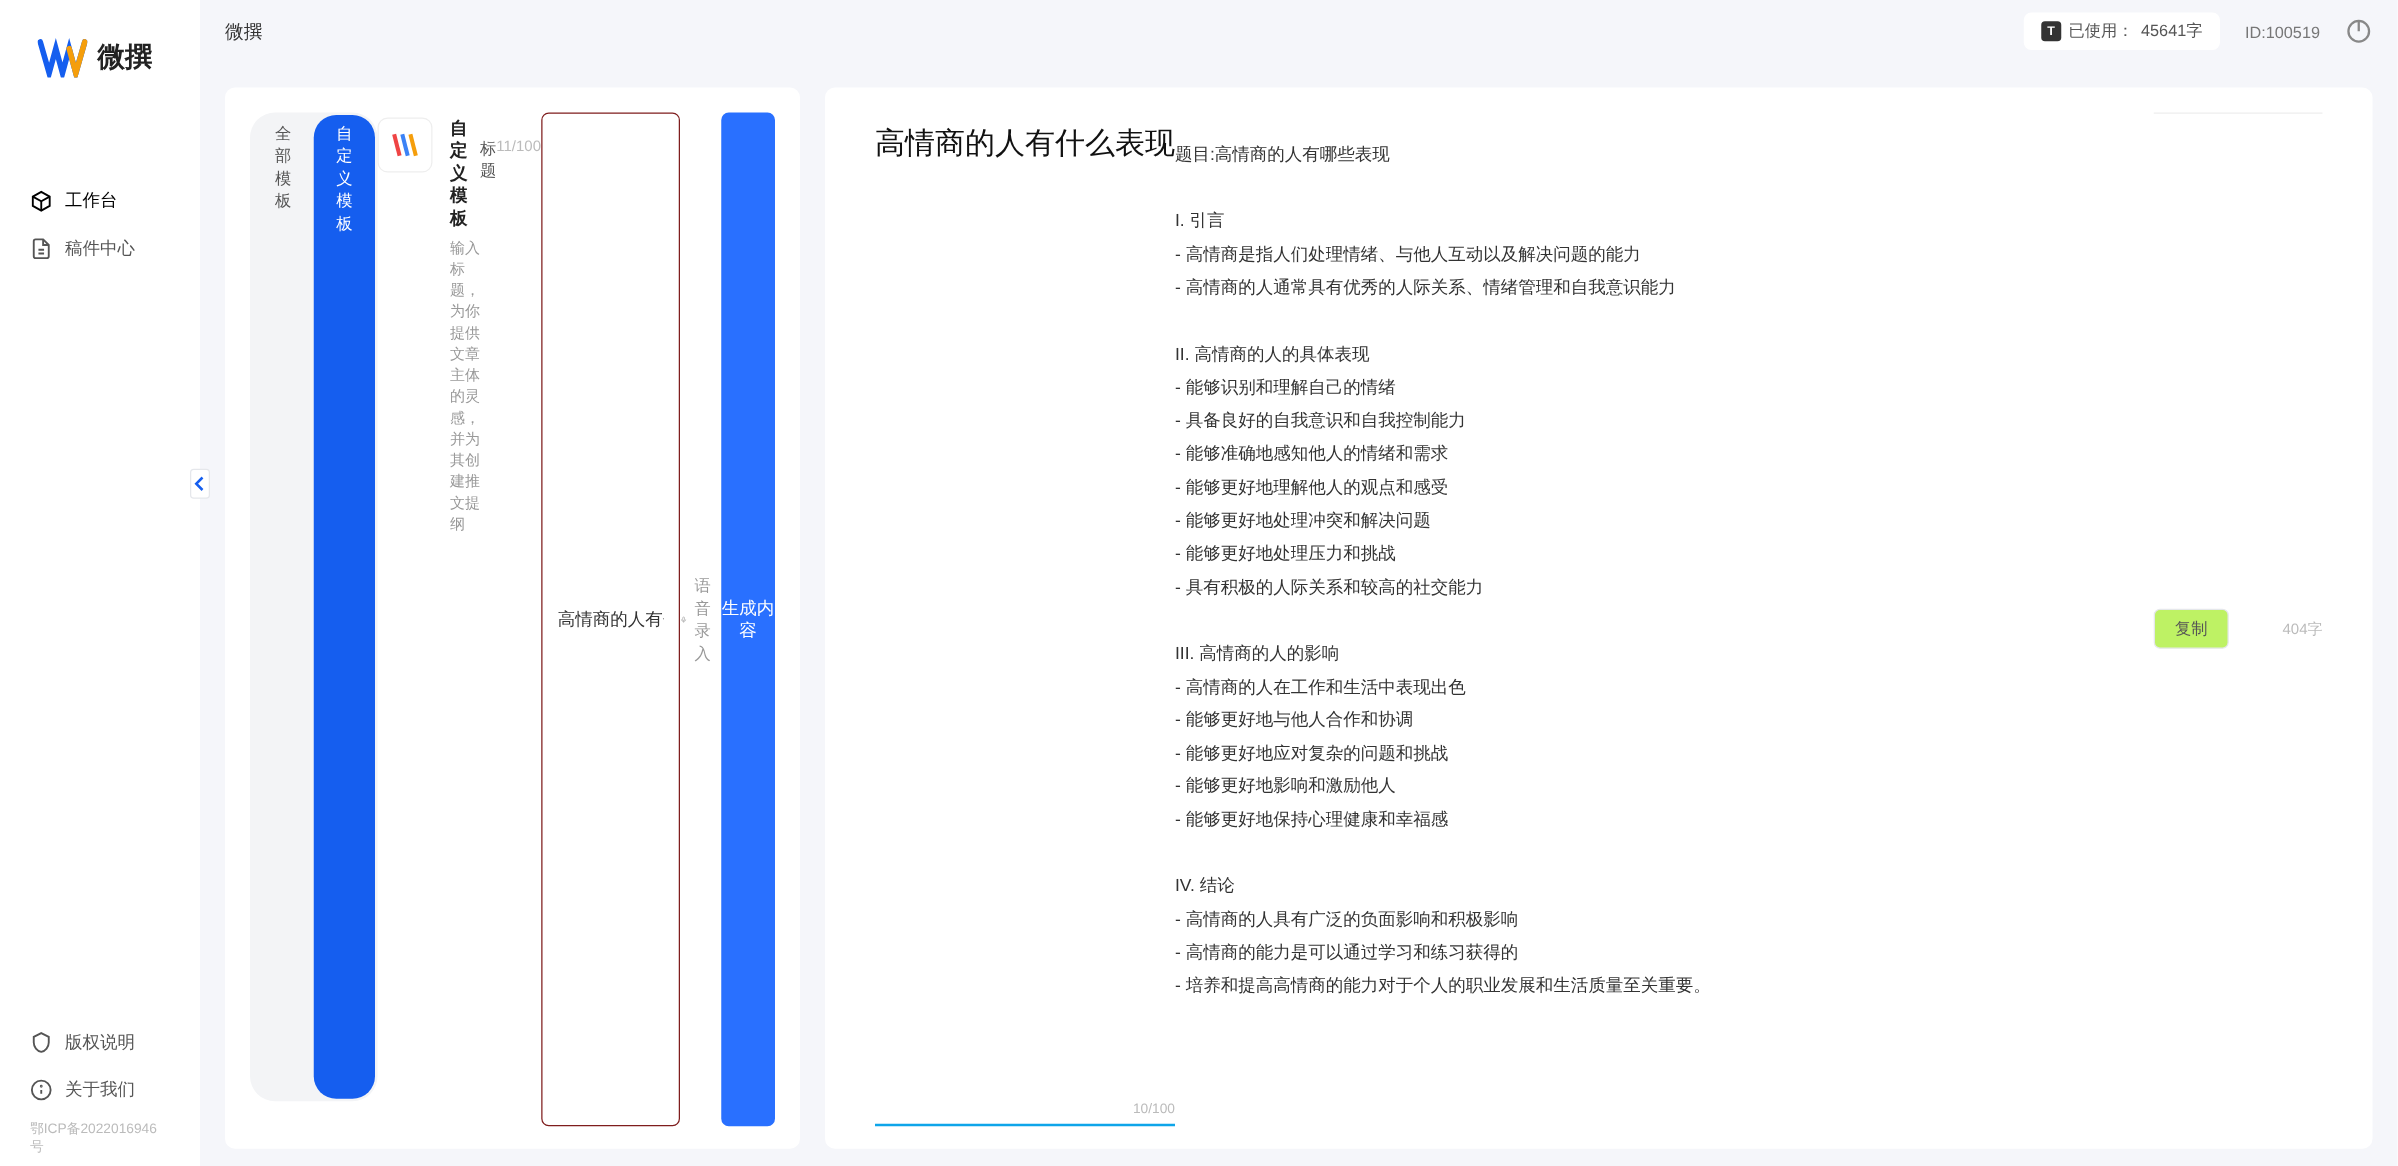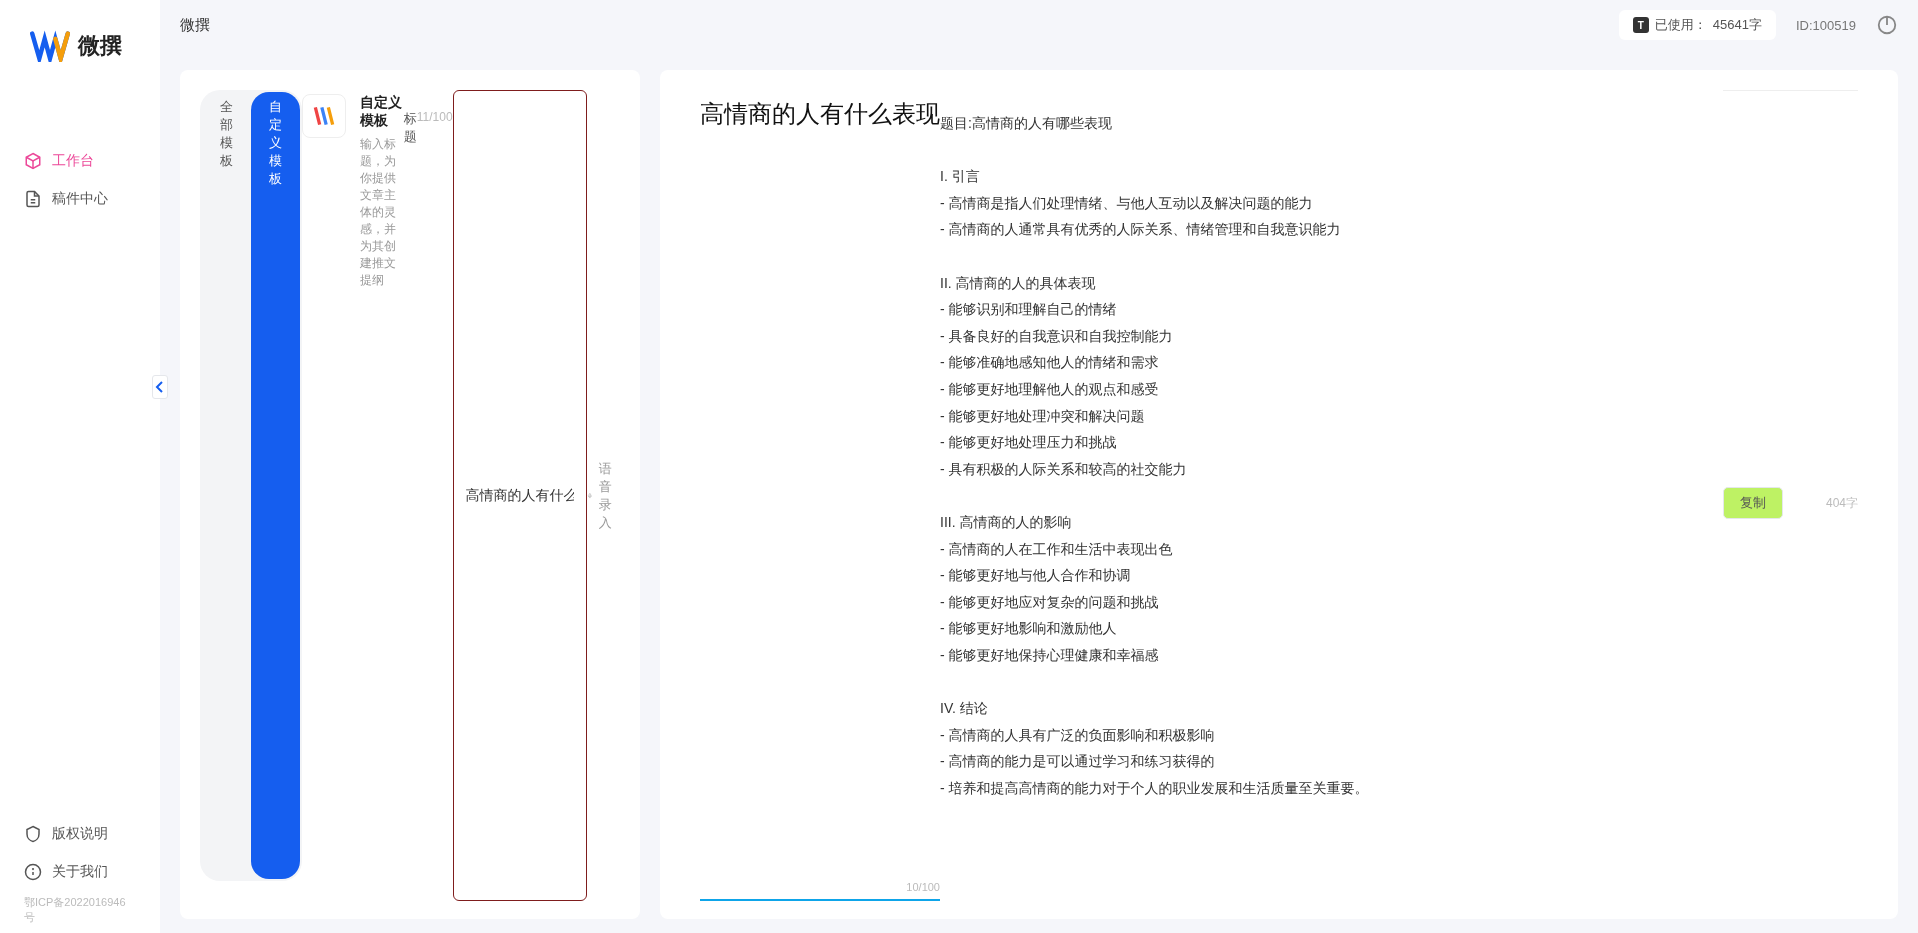--- a/index.html
+++ b/index.html
@@ -4,21 +4,21 @@
 <style>
 * { margin: 0; padding: 0; box-sizing: border-box; }
 body { font-family: -apple-system, BlinkMacSystemFont, "Segoe UI", "PingFang SC", "Microsoft YaHei", sans-serif; background: #f5f6fa; width: 1918px; height: 933px; overflow: hidden; }
 .app { display: flex; height: 100%; }
 .sidebar { width: 160px; background: #fff; display: flex; flex-direction: column; padding-top: 30px; position: relative; }
 .logo { display: flex; align-items: center; padding: 0 30px 30px; gap: 8px; }
 .logo-icon { width: 40px; height: 32px; }
 .logo-text { font-size: 22px; font-weight: 600; color: #222; }
 .nav { flex: 1; padding-top: 50px; }
 .nav-item { display: flex; align-items: center; gap: 10px; padding: 10px 24px; cursor: pointer; font-size: 14px; color: #555; }
-.nav-item.active { color: #ec4899; }
+.nav-item.active { color: #000000; }
 .nav-item svg { width: 18px; height: 18px; }
 .sidebar-bottom { padding-bottom: 0; }
 .sidebar-bottom .nav-item { padding: 10px 24px; }
 .icp { font-size: 11px; color: #bbb; padding: 4px 24px 8px; }
 .collapse-btn { position: absolute; right: -8px; top: 375px; width: 16px; height: 24px; background: #fff; border: 1px solid #e5e7eb; border-radius: 3px; display: flex; align-items: center; justify-content: center; cursor: pointer; }
 .main { flex: 1; display: flex; flex-direction: column; }
 .topbar { height: 50px; display: flex; align-items: center; padding: 0 20px; gap: 20px; background: #f5f6fa; }
 .topbar-title { font-size: 15px; color: #333; }
 .topbar-spacer { flex: 1; }
 .usage-pill { background: #fff; border-radius: 6px; padding: 6px 14px; display: flex; align-items: center; gap: 6px; font-size: 13px; color: #555; }
@@ -148,20 +148,21 @@
         </div>
         <input class="input" type="text" value="高情商的人有什么表现？" style="">
         <div class="voice-row">
           <svg width="14" height="14" viewBox="0 0 24 24" fill="none" stroke="currentColor" stroke-width="2">
               <rect x="9" y="2" width="6" height="12" rx="3"></rect>
               <path d="M5 10 a7 7 0 0 0 14 0 M12 17 v4"></path>
             </svg>
           <span>语音录入</span>
         </div>
         <div class="left-spacer"></div>
+        <button class="generate-btn">生成内容</button>
       </section>
 
       <section class="panel right-panel">
         <div class="doc-header">
           <div class="doc-title">高情商的人有什么表现</div>
           <div class="doc-count">10/100</div>
         </div>
         <div class="doc-body">题目:高情商的人有哪些表现
 
 I. 引言

